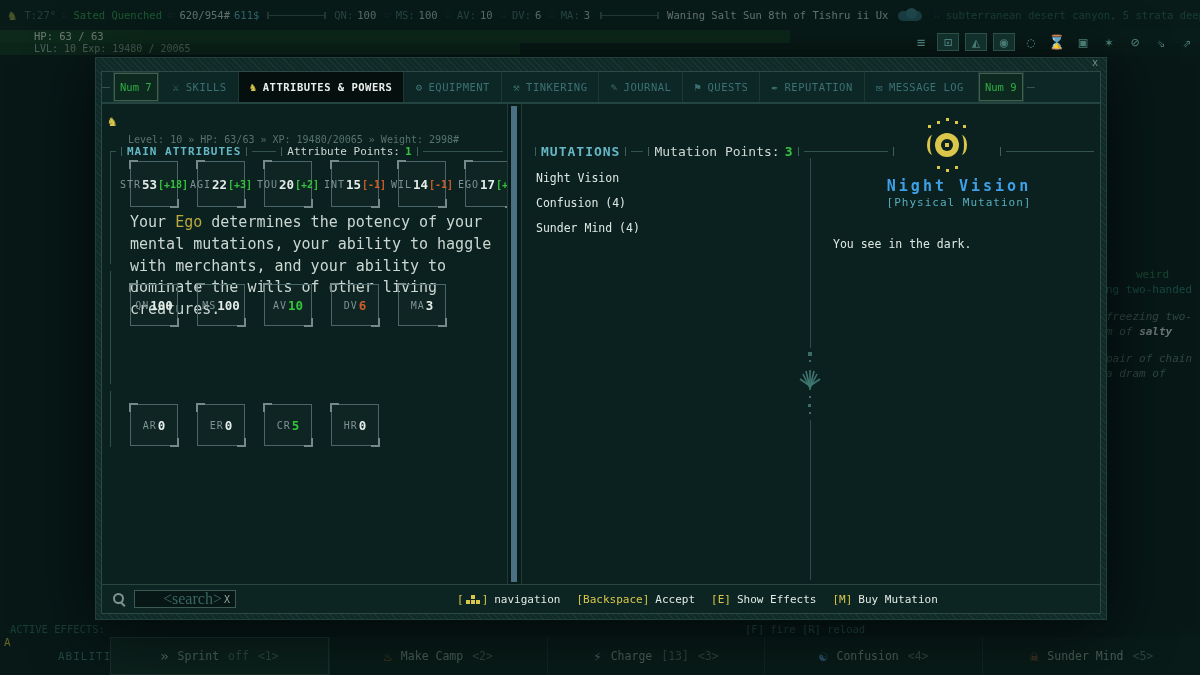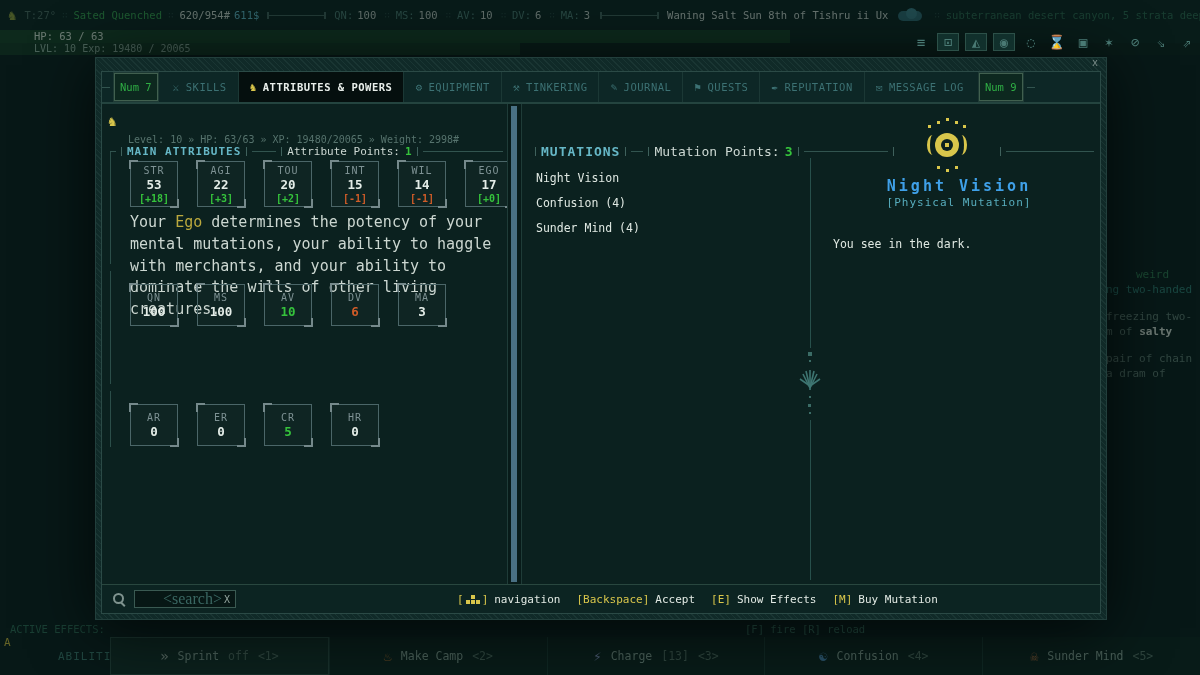--- a/index.html
+++ b/index.html
@@ -23,21 +23,21 @@
   .band-rest{position:absolute;top:30px;left:790px;right:0;height:13px;background:#0d2623;}
   .exp-band{position:absolute;top:43px;left:0;width:520px;height:12px;background:#143826;
             font-size:10px;color:#8fb0a0;line-height:12px;padding-left:34px;box-sizing:border-box;}
   .exp-rest{position:absolute;top:43px;left:520px;right:0;height:12px;background:#0c221f;}
   .icon-strip{position:absolute;top:26px;right:3px;height:32px;display:flex;gap:6px;align-items:center;
               color:#4a7a74;font-size:14px;z-index:1;}
   .icon-strip .gi{width:20px;text-align:center;}
   .icon-strip .boxed{border:1px solid #2c5048;background:#11302c;}
   
   .frag{position:absolute;left:1106px;width:93px;white-space:nowrap;overflow:hidden;font-size:11px;}
-  .f-green{color:#2f7a52;text-align:center;} .f-teal{color:#2f7d74;} .f-gray{color:#5e7a72;} .f-hi{color:#cfdad2;font-weight:bold;}
+  .f-green{color:#2f7a52;text-align:center;} .f-teal{color:#2f7d74;} .f-gray{color:#5e7a72;font-style:italic;} .f-hi{color:#cfdad2;font-weight:bold;}
   
   .fx-label{position:absolute;top:623px;left:10px;font-size:10.5px;color:#2e6b57;}
   .fire-label{position:absolute;top:623px;left:745px;font-size:10.5px;color:#3d7a68;}
   .ab-key{position:absolute;top:636px;left:4px;font-size:11px;color:#c9b63c;}
   .ab-label{position:absolute;top:650px;left:58px;font-size:11px;letter-spacing:1px;color:#3c7a70;}
   .slots{position:absolute;top:637px;left:110px;right:0;height:38px;display:flex;}
   .slot{flex:1;display:flex;align-items:center;justify-content:center;gap:9px;
         border-left:1px solid #1b3a34;font-size:11.5px;color:#8aa79b;background:#0c2421;}
   .slot.sel{background:#122e29;border:1px solid #2c4f47;}
   .slot .sic{font-size:14px;}
@@ -80,21 +80,21 @@
   .sec-head{position:absolute;left:8px;right:4px;display:flex;align-items:center;font-size:11px;}
   .sec-head .ln{height:1px;background:#32544f;}
   .sec-head .grow{flex:1;}
   .tk{width:1px;height:9px;background:#3f615c;margin:0 5px;flex:0 0 auto;}
   .sec-title{color:#66b7c6;font-weight:bold;letter-spacing:1px;}
   .pts-label{color:#cdd8d3;}
   .pts-val{color:#35c33c;font-weight:bold;margin-left:5px;}
   .vframe{position:absolute;left:8px;width:1px;background:#2b4e49;}
   .attr-row{position:absolute;left:28px;display:flex;gap:19px;}
   .attr-box{position:relative;width:46px;border:1px solid #4b6668;background:rgba(255,255,255,0.02);
-            display:flex;flex-direction:column;align-items:center;justify-content:center;gap:1px;cursor:pointer;}
+            display:flex;flex-direction:row;align-items:center;justify-content:center;gap:1px;cursor:pointer;}
   .attr-box.h3{height:44px;} .attr-box.h2{height:40px;}
   .attr-box::before{content:"";position:absolute;top:-2px;left:-2px;width:7px;height:7px;
                     border-top:2px solid #75898b;border-left:2px solid #75898b;}
   .attr-box::after{content:"";position:absolute;bottom:-2px;right:-2px;width:7px;height:7px;
                    border-bottom:2px solid #75898b;border-right:2px solid #75898b;}
   .abbr{font-size:10px;color:#7e9294;letter-spacing:1px;}
   .aval{font-size:12.5px;font-weight:bold;color:#e4ede8;}
   .amod{font-size:10px;font-weight:bold;}
   .good{color:#35c33c !important;} .bad{color:#d05c28 !important;}
   .ego-text{position:absolute;top:108px;left:28px;width:382px;font-size:15px;line-height:1.45;color:#ccd7d1;}

